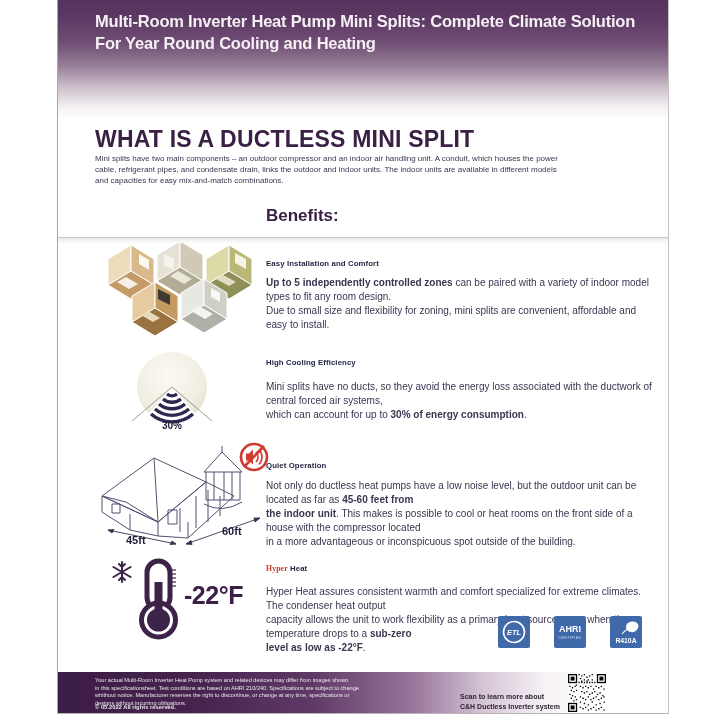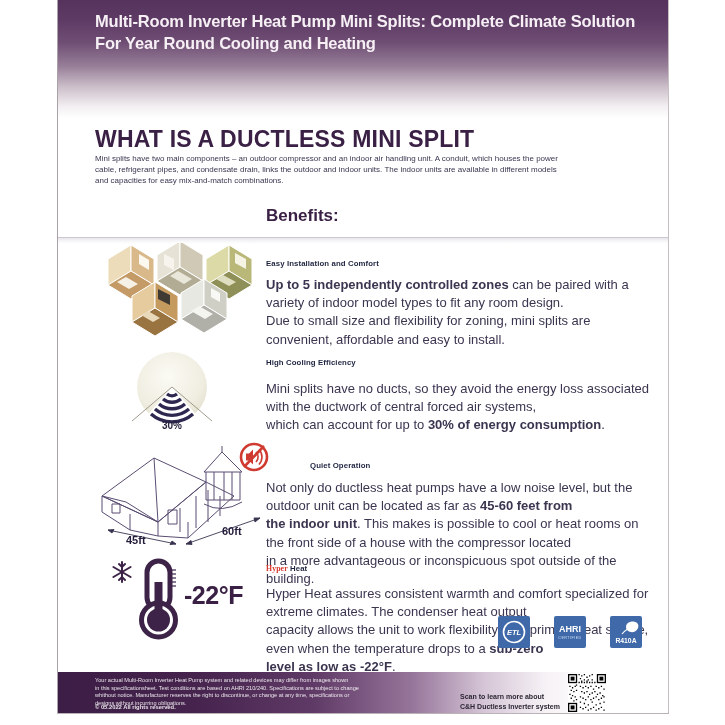--- a/index.html
+++ b/index.html
@@ -9,21 +9,21 @@
   .header-band{position:absolute;top:0;left:0;right:0;height:118px;
         background:linear-gradient(180deg,#55335d 0%,#5d3a64 16%,#6f4e74 36%,#977e98 56%,#cdc0cb 74%,#f2eef1 90%,#ffffff 100%);padding-left:44px;}
   .header-title{position:absolute;top:11px;left:37px;width:560px;color:#f6f0f5;font-size:16.5px;font-weight:bold;
         line-height:1.32;letter-spacing:-0.2px;white-space:pre-line;}
   .intro-heading{position:absolute;top:126px;left:37px;color:#3a2044;font-size:23px;font-weight:bold;letter-spacing:0.2px;}
   .intro-body{position:absolute;top:153px;left:37px;width:560px;font-size:8px;line-height:1.38;color:#3b3550;white-space:pre-line;}
   .benefits-heading{position:absolute;top:206px;left:208px;color:#3a2044;font-size:17px;font-weight:bold;}
   .benefits-divider{position:absolute;top:237px;left:0;right:0;height:6px;border-top:1px solid #ccc8d0;
         background:linear-gradient(180deg,#e9e6ec 0%,#f7f6f8 55%,#ffffff 100%);}
   .benefit-title{position:absolute;left:208px;font-size:7.8px;font-weight:bold;color:#1f2440;letter-spacing:0.1px;}
-  .benefit-body{position:absolute;left:208px;width:388px;font-size:13px;line-height:1.4;color:#3b3550;white-space:pre-line;}
+  .benefit-body{position:absolute;left:208px;width:388px;font-size:10px;line-height:1.4;color:#3b3550;white-space:pre-line;}
   .benefit-body .b{font-weight:bold;}
   .accent{color:#d8372c;font-family:Liberation Serif, serif;}
   .b-img{position:absolute;}
   .logos{position:absolute;left:440px;top:616px;display:flex;gap:24px;}
   .logo{width:32px;height:32px;}
   .footer{position:absolute;left:0;top:672px;width:100%;height:41px;
         background:linear-gradient(90deg,#3c1d45 0%,#45234d 22%,#5f3a66 42%,#96759a 58%,#d6c6d7 70%,#f6f2f6 80%,#ffffff 88%);}
   .disclaimer{position:absolute;left:37px;top:5px;width:300px;color:rgba(255,255,255,0.88);font-size:5.6px;line-height:1.35;white-space:pre-line;}
   .copyright{position:absolute;left:37px;top:31.5px;color:rgba(255,255,255,0.88);font-size:5.8px;font-weight:bold;}
   .scan-block{position:absolute;left:402px;top:10px;color:#2b2633;font-size:7px;font-weight:bold;line-height:1.4;white-space:pre-line;}
@@ -163,21 +163,21 @@
     <text x="138" y="97" font-size="11" font-weight="bold" fill="#231c3a">60ft</text>
 
     <g>
       <circle cx="170" cy="19" r="13" fill="#ffffff" stroke="#cf3a31" stroke-width="2.6"></circle>
       <polygon points="162,15.5 165,15.5 169,11.5 169,26.5 165,22.5 162,22.5" fill="#cf3a31"></polygon>
       <path d="M172 14 A 7 7 0 0 1 172 24" fill="none" stroke="#cf3a31" stroke-width="1.6"></path>
       <path d="M175 11.5 A 11 11 0 0 1 175 26.5" fill="none" stroke="#cf3a31" stroke-width="1.6"></path>
       <line x1="160" y1="29" x2="180" y2="8" stroke="#cf3a31" stroke-width="2.6"></line>
     </g>
   </svg>
-  <div class="benefit-title" style="top:461px;padding-left:44px;">Quiet Operation</div>
+  <div class="benefit-title" style="top:461px;">Quiet Operation</div>
   <div class="benefit-body" style="top:479px;"><span>Not only do ductless heat pumps have a low noise level, but the outdoor unit can be located as far as </span><span class="b">45-60 feet from
 the indoor unit</span><span>. This makes is possible to cool or heat rooms on the front side of a house with the compressor located
 in a more advantageous or inconspicuous spot outside of the building.</span></div>
 
   <svg class="b-img" style="left:42px;top:556px;" width="168" height="90" viewBox="0 0 168 90">
 
     <g stroke="#3d2347" stroke-width="2" stroke-linecap="round">
       <line x1="22" y1="6" x2="22" y2="26"></line>
       <line x1="13.4" y1="11" x2="30.6" y2="21"></line>
       <line x1="13.4" y1="21" x2="30.6" y2="11"></line>

